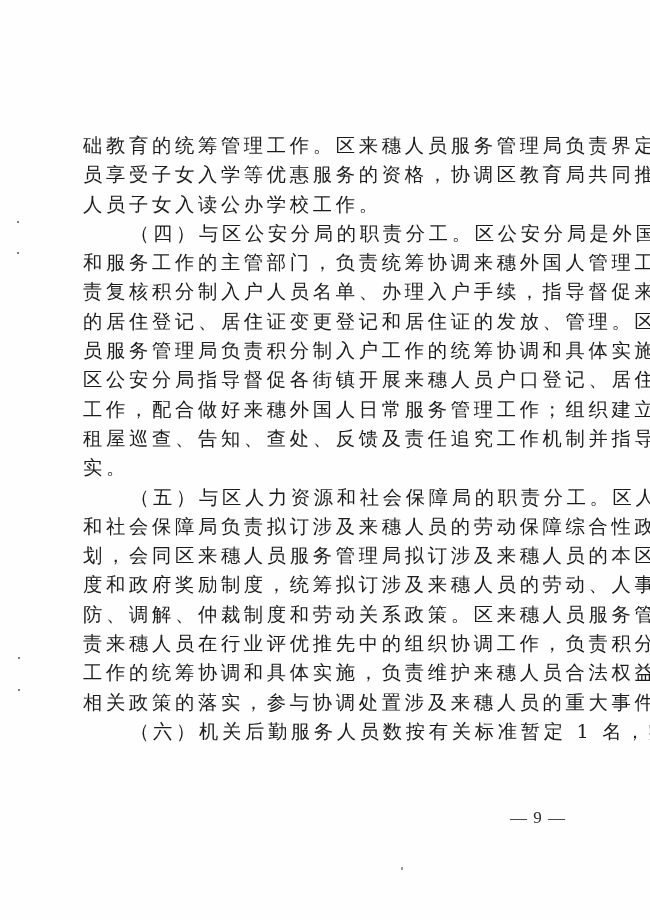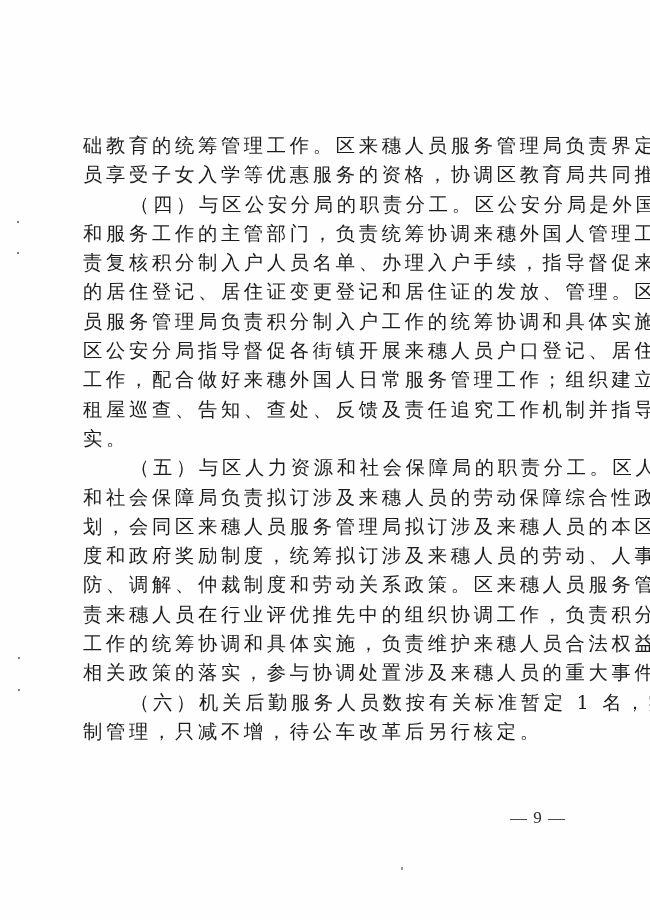--- a/index.html
+++ b/index.html
@@ -72,20 +72,21 @@
   <span class="margin-dot" style="left:17px; top:252px;"></span>
   <span class="margin-dot" style="left:18px; top:657px;"></span>
   <span class="margin-dot" style="left:18px; top:689px;"></span>
   <span class="speck" style="left:401px; top:867px;"></span>
 
   <div class="text-block">
 
     <div>
       <span class="line">础教育的统筹管理工作。区来穗人员服务管理局负责界定来穗人</span>
       <span class="line">员享受子女入学等优惠服务的资格，协调区教育局共同推进来穗</span>
+      <span class="line">人员子女入读公办学校工作。</span>
     </div>
 
     <div>
       <span class="line indent">（四）与区公安分局的职责分工。区公安分局是外国人管理</span>
       <span class="line">和服务工作的主管部门，负责统筹协调来穗外国人管理工作，负</span>
       <span class="line">责复核积分制入户人员名单、办理入户手续，指导督促来穗人员</span>
       <span class="line">的居住登记、居住证变更登记和居住证的发放、管理。区来穗人</span>
       <span class="line">员服务管理局负责积分制入户工作的统筹协调和具体实施，协助</span>
       <span class="line">区公安分局指导督促各街镇开展来穗人员户口登记、居住证发放</span>
       <span class="line">工作，配合做好来穗外国人日常服务管理工作；组织建立完善出</span>
@@ -99,20 +100,19 @@
       <span class="line">划，会同区来穗人员服务管理局拟订涉及来穗人员的本区荣誉制</span>
       <span class="line">度和政府奖励制度，统筹拟订涉及来穗人员的劳动、人事争议预</span>
       <span class="line">防、调解、仲裁制度和劳动关系政策。区来穗人员服务管理局负</span>
       <span class="line">责来穗人员在行业评优推先中的组织协调工作，负责积分制入户</span>
       <span class="line">工作的统筹协调和具体实施，负责维护来穗人员合法权益，推动</span>
       <span class="line">相关政策的落实，参与协调处置涉及来穗人员的重大事件。</span>
     </div>
 
     <div>
       <span class="line indent">（六）机关后勤服务人员数按有关标准暂定 1 名，实行实名</span>
-      <span class="line">制管理，只减不增，待公车改革后另行核定。</span>
     </div>
 
   </div>
 
   <div class="page-number">— 9 —</div>
 
 </div>
 
 </body></html>

